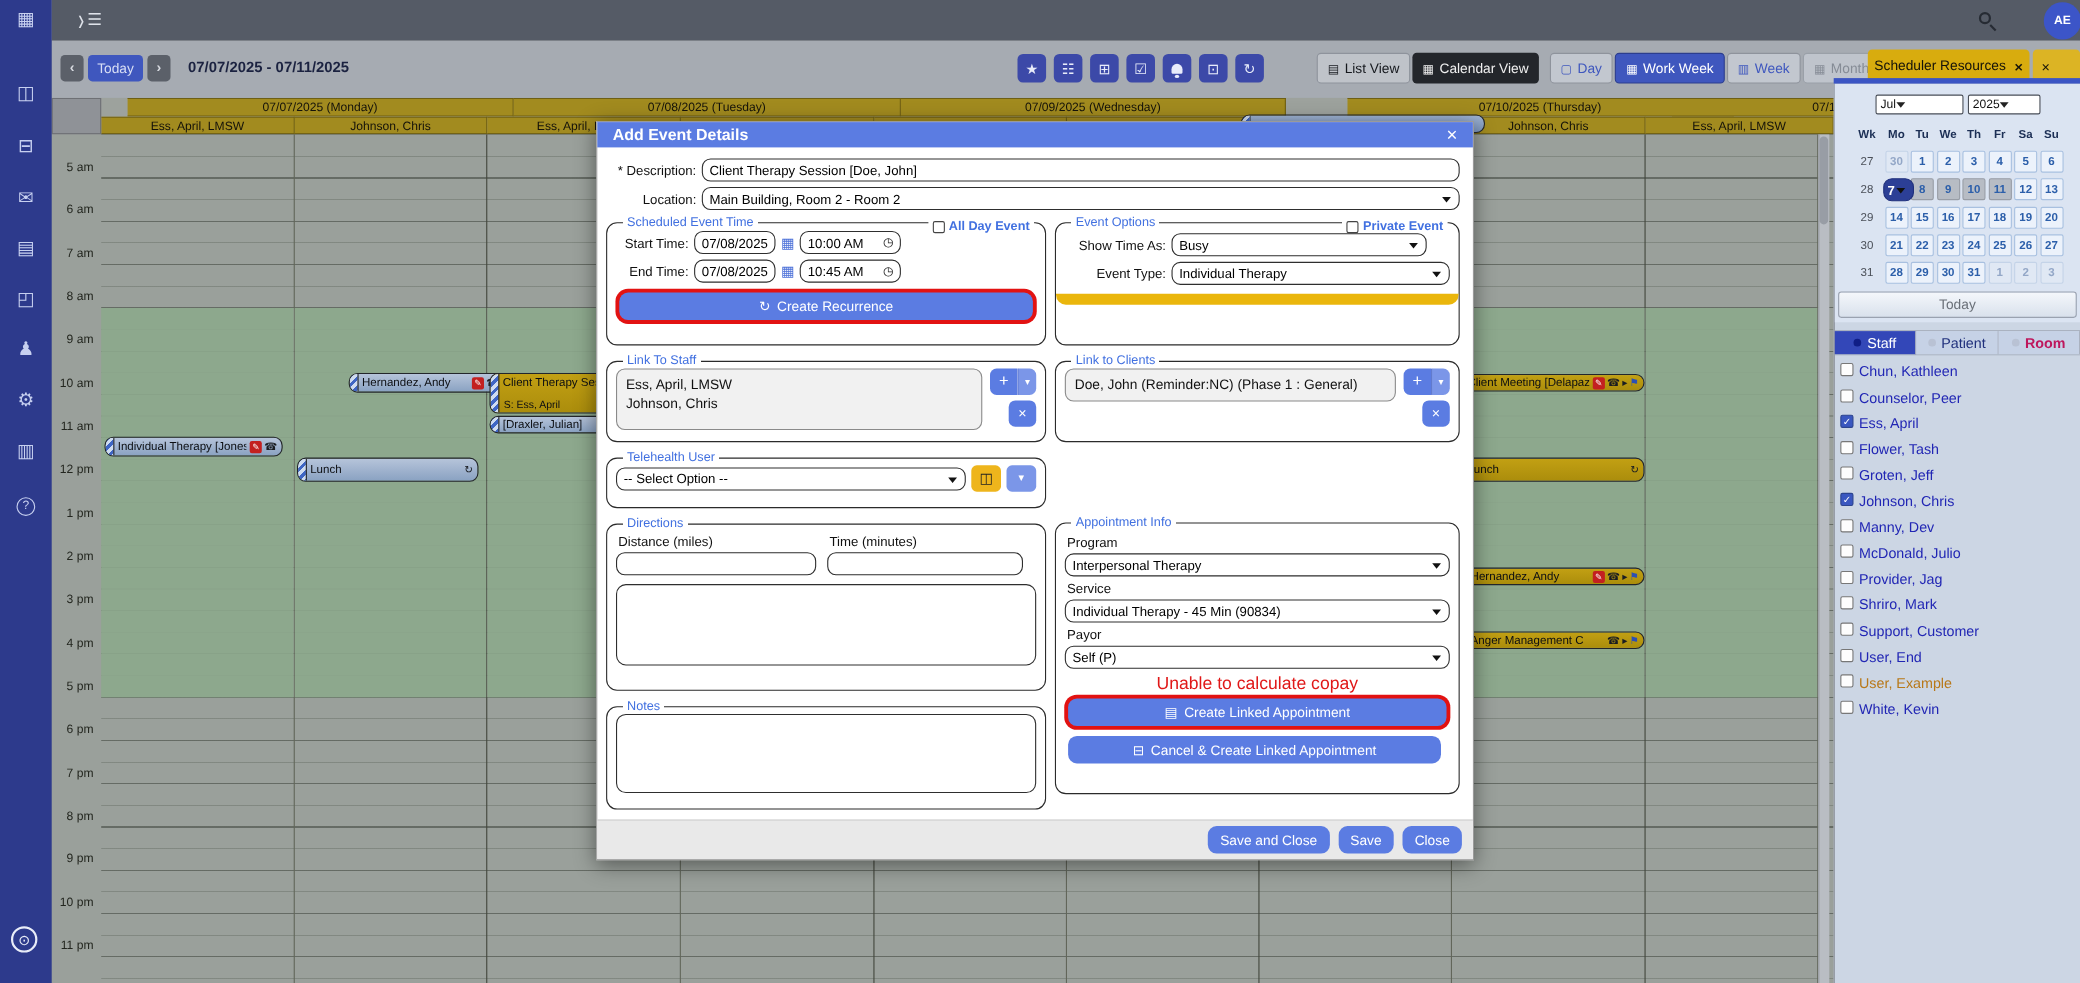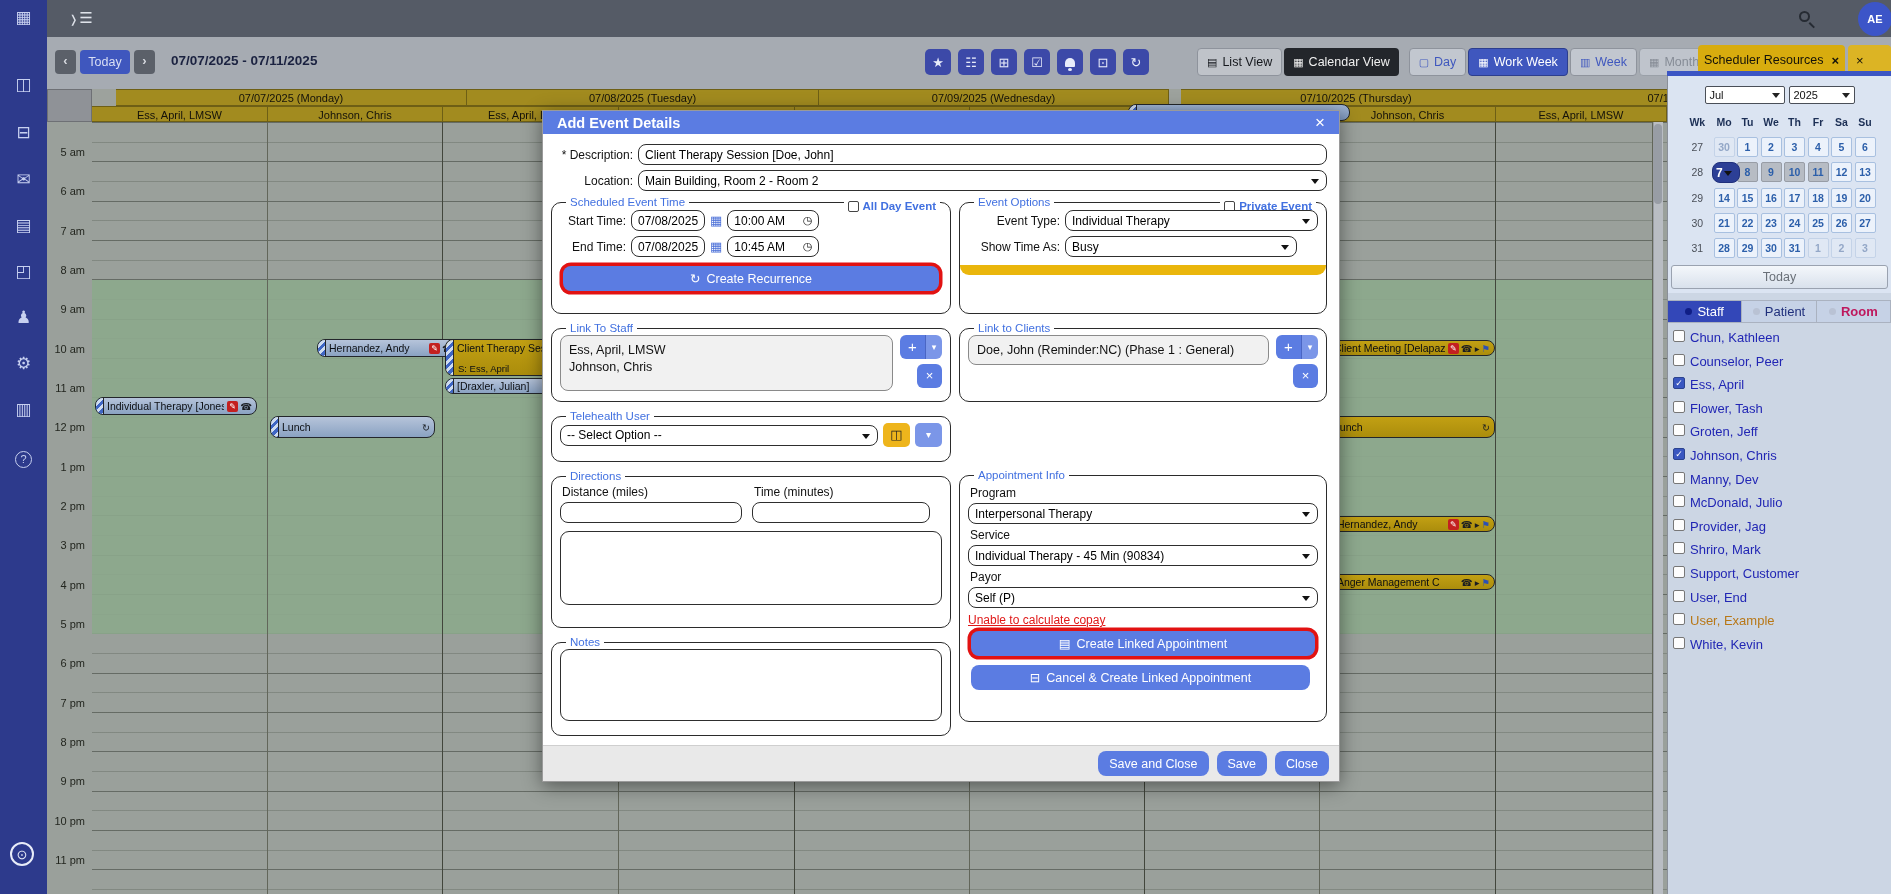--- a/index.html
+++ b/index.html
@@ -90,21 +90,21 @@
   .allday{position:absolute;left:1128px;top:104px;width:222px;height:17px;z-index:4;border:1px solid #23262b;border-radius:8px;
       background:linear-gradient(#9fb4d4,#7e98c0);}
   .allday::before{content:"";position:absolute;left:0;top:0;bottom:0;width:7px;border-right:1px solid #23262b;
       background:repeating-linear-gradient(135deg,#3f66c4 0 3px,#cfdcf0 3px 6px);border-radius:7px 0 0 7px;}
 
   
   .rpanel{position:absolute;left:1667px;top:76px;width:224px;height:818px;background:#ccd6e4;border-left:1px solid #8a8f98;z-index:15;}
   .mc{background:#dbe4f2;padding-top:10px;padding-bottom:4px;}
   .mc-selrow{display:flex;justify-content:center;gap:4px;}
   .mc-sel{width:80px;height:18px;background:#fff;border:1px solid #4a4f58;border-radius:2px;font-size:11px;color:#111;
-          display:flex;align-items:center;justify-content:space-between;padding:0 4px;cursor:pointer;}
+          display:flex;align-items:center;justify-content:flex-start;padding:0 4px;cursor:pointer;}
   .mc-sel .dn{width:0;height:0;border-left:4px solid transparent;border-right:4px solid transparent;border-top:5px solid #222;}
   .mc-grid{display:grid;grid-template-columns:30px repeat(7,23.5px);justify-content:center;margin-top:9px;row-gap:5px;}
   .mc-dow{font-size:10.5px;font-weight:bold;color:#1c2f55;text-align:center;}
   .mc-cell{width:21px;height:20px;margin:0 auto;display:flex;align-items:center;justify-content:center;font-size:10.5px;font-weight:bold;
            color:#2c5faa;background:#ecf2fb;border:1px solid #a8c0e0;border-radius:2px;cursor:pointer;}
   .mc-cell.wk{background:none;border:none;color:#4a4f58;font-weight:normal;cursor:default;}
   .mc-cell.muted{color:#93a7c7;background:#e0e8f4;border-color:#c4d3e8;}
   .mc-cell.sel{background:#2c3f96;color:#fff;border-color:#20307c;}
   .mc-cell.inweek{background:#b7bcc4;border-color:#989da6;}
   .today2{margin:7px 3px 0;height:24px;background:linear-gradient(#f4f7fb,#d9e1ec);border:1px solid #9aa2b0;border-radius:3px;
@@ -162,21 +162,21 @@
   .sidecol{display:flex;flex-direction:column;gap:5px;margin-left:7px;align-items:flex-end;}
   .split{display:flex;cursor:pointer;}
   .split .p{width:25px;height:24px;background:#5b7ce2;color:#fff;border-radius:6px 0 0 6px;font-size:15px;text-align:center;line-height:23px;}
   .split .c{width:17px;height:24px;background:#7b96e8;border-radius:0 6px 6px 0;display:flex;align-items:center;justify-content:center;color:#fff;font-size:9px;border-left:1px solid #4a66c4;}
   .xbtn{width:25px;height:24px;background:#5b7ce2;color:#fff;border-radius:6px;font-size:13px;text-align:center;line-height:23px;cursor:pointer;}
   .th-row{display:flex;align-items:center;gap:5px;}
   .gold-btn{width:27px;height:24px;background:#eeb51c;border-radius:5px;color:#222;font-size:13px;text-align:center;line-height:23px;cursor:pointer;}
   .caret-btn{width:27px;height:24px;background:#7b96e8;border-radius:5px;color:#fff;font-size:10px;text-align:center;line-height:23px;cursor:pointer;}
   textarea.ta{width:100%;border:1.5px solid #2e2e2e;border-radius:9px;resize:none;font-family:"Liberation Sans",sans-serif;font-size:12px;padding:4px 6px;}
   .alabel{font-size:12px;color:#111;margin:4px 0 3px 2px;}
-  .warn{color:#e01818;text-align:left;font-size:12px;margin:5px 0 4px;text-decoration:underline;}
+  .warn{color:#e01818;text-align:center;font-size:16px;margin:5px 0 4px;}
   .dir-labels{display:flex;font-size:12px;color:#111;margin:2px 0 3px 2px;}
   .dir-labels div:first-child{width:192px;}
   .dir-inputs{display:flex;gap:10px;}
   .m-foot{position:absolute;left:0;right:0;bottom:0;height:36px;background:#e9e9e9;border-top:1px solid #cfcfcf;
           display:flex;align-items:center;justify-content:flex-end;gap:8px;padding-right:10px;}
   .fbtn{height:25px;background:#5b7ce2;color:#fff;border-radius:8px;font-size:12.5px;display:flex;align-items:center;padding:0 11px;cursor:pointer;}
 </style>
 </head>
 <body>
 
@@ -266,21 +266,21 @@
   </div>
   <div class="res-tab2">
       <span>×</span>
     </div>
   <div class="res-bar"></div>
 
   <div class="hdr hdr-dates">
     <div class="hcell" style="left:45px;width:351px">07/07/2025 (Monday)</div>
     <div class="hcell" style="left:396px;width:352px">07/08/2025 (Tuesday)</div>
     <div class="hcell" style="left:748px;width:350px">07/09/2025 (Wednesday)</div>
-    <div class="hcell" style="left:1110px;width:351px">07/10/2025 (Thursday)</div>
+    <div class="hcell" style="left:1154px;width:351px">07/10/2025 (Thursday)</div>
     <div class="hcell" style="left:1449px;width:351px">07/11/2025 (Friday)</div>
   </div>
 
   <div class="hdr hdr-staff">
     <div class="hcell" style="left:45px;width:176px">Ess, April, LMSW</div>
     <div class="hcell" style="left:221px;width:175px">Johnson, Chris</div>
     <div class="hcell" style="left:396px;width:176px">Ess, April, LMSW</div>
     <div class="hcell" style="left:572px;width:176px"></div>
     <div class="hcell" style="left:748px;width:175px"></div>
     <div class="hcell" style="left:923px;width:175px"></div>
@@ -717,30 +717,30 @@
           </fieldset>
         </div>
 
         <div class="mright">
           <fieldset class="fs" style="height:118px">
             <legend>Event Options</legend>
             <div class="fs-tr">
                 <span class="ckbox"></span>
                 <span>Private Event</span>
               </div>
+            <div class="frow">
+              <div class="flabel" style="width:92px">Show Time As:</div>
+              <div class="sel" style="width:232px">
+                  <span>Busy</span>
+                </div>
+            </div>
             <div class="frow" style="margin-top:1px">
               <div class="flabel" style="width:92px">Event Type:</div>
               <div class="sel grow">
                   <span>Individual Therapy</span>
-                </div>
-            </div>
-            <div class="frow">
-              <div class="flabel" style="width:92px">Show Time As:</div>
-              <div class="sel" style="width:232px">
-                  <span>Busy</span>
                 </div>
             </div>
             <div class="gold-bar"></div>
           </fieldset>
 
           <fieldset class="fs" style="height:80px">
             <legend>Link to Clients</legend>
             <div class="lrow">
               <div class="lbox">
                 <div class="li">Doe, John (Reminder:NC) (Phase 1 : General)</div>

